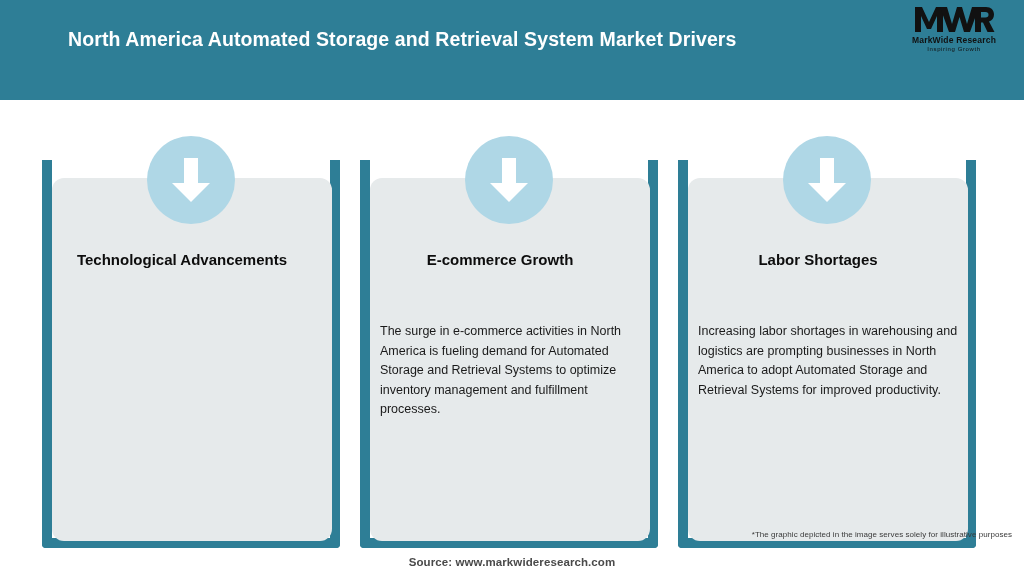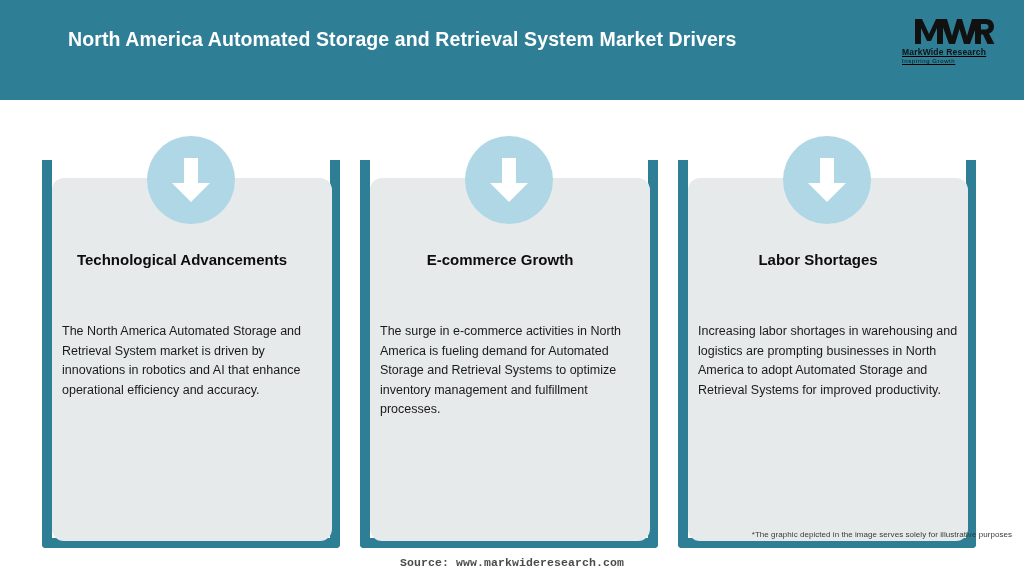--- a/index.html
+++ b/index.html
@@ -34,25 +34,24 @@
     font-weight: bold;
     letter-spacing: 0.1px;
     line-height: 26px;
     margin-left: 28px;
   }
 
   
   .logo {
     position: absolute;
     right: 18px;
-    top: 16px;
+    top: 4px;
     width: 104px;
     height: 60px;
-    text-align: left;
-    text-decoration: underline;
+    text-align: center;
   }
   .logo-mark {
     display: block;
     margin: 0 auto;
   }
   .logo-name {
     display: block;
     margin-top: 1px;
     font-size: 8.5px;
     font-weight: bold;
@@ -159,21 +158,20 @@
   .footer-source {
     position: absolute;
     left: 0;
     top: 556px;
     width: 1024px;
     text-align: center;
     font-size: 11.5px;
     font-weight: bold;
     color: #4a4a4a;
     letter-spacing: 0.1px;
-    font-family: Liberation Mono, monospace;
   }
   .footer-note {
     position: absolute;
     right: 12px;
     top: 530px;
     font-size: 8px;
     color: #3a3a3a;
     letter-spacing: 0.05px;
   }
 </style>
@@ -203,21 +201,20 @@
 
   <div class="card-slot s1">
     <div class="frame"></div>
     <div class="panel"></div>
     <div class="badge">
       <svg width="44" height="48" viewBox="0 0 44 48">
         <path d="M15,2 L29,2 L29,27 L41,27 L22,46 L3,27 L15,27 Z" fill="#FFFFFF"></path>
       </svg>
     </div>
     <div class="card-title">Technological Advancements</div>
-    <div class="card-body">The North America Automated Storage and Retrieval System market is driven by innovations in robotics and AI that enhance operational efficiency and accuracy.</div>
   </div>
 
   <div class="card-slot s2">
     <div class="frame"></div>
     <div class="panel"></div>
     <div class="badge">
       <svg width="44" height="48" viewBox="0 0 44 48">
         <path d="M15,2 L29,2 L29,27 L41,27 L22,46 L3,27 L15,27 Z" fill="#FFFFFF"></path>
       </svg>
     </div>

